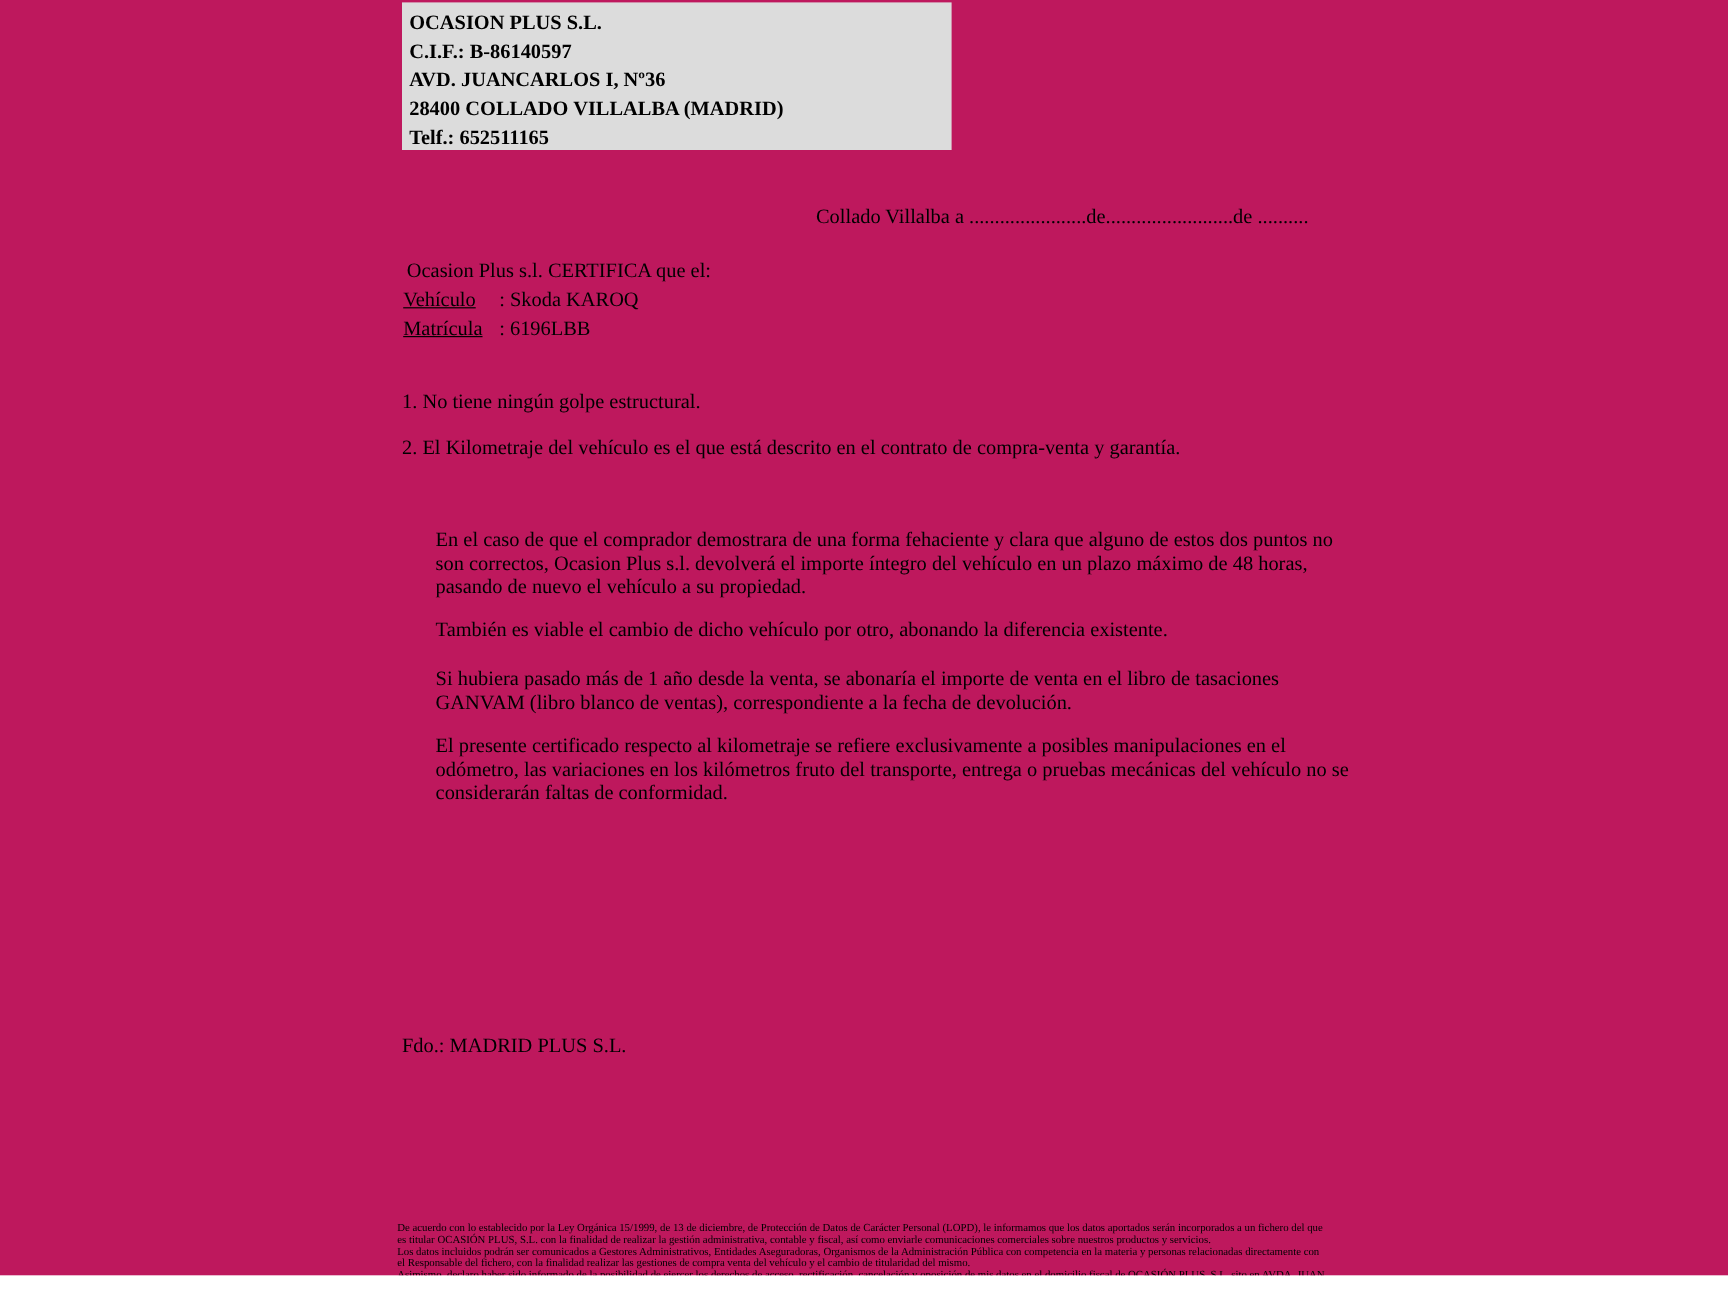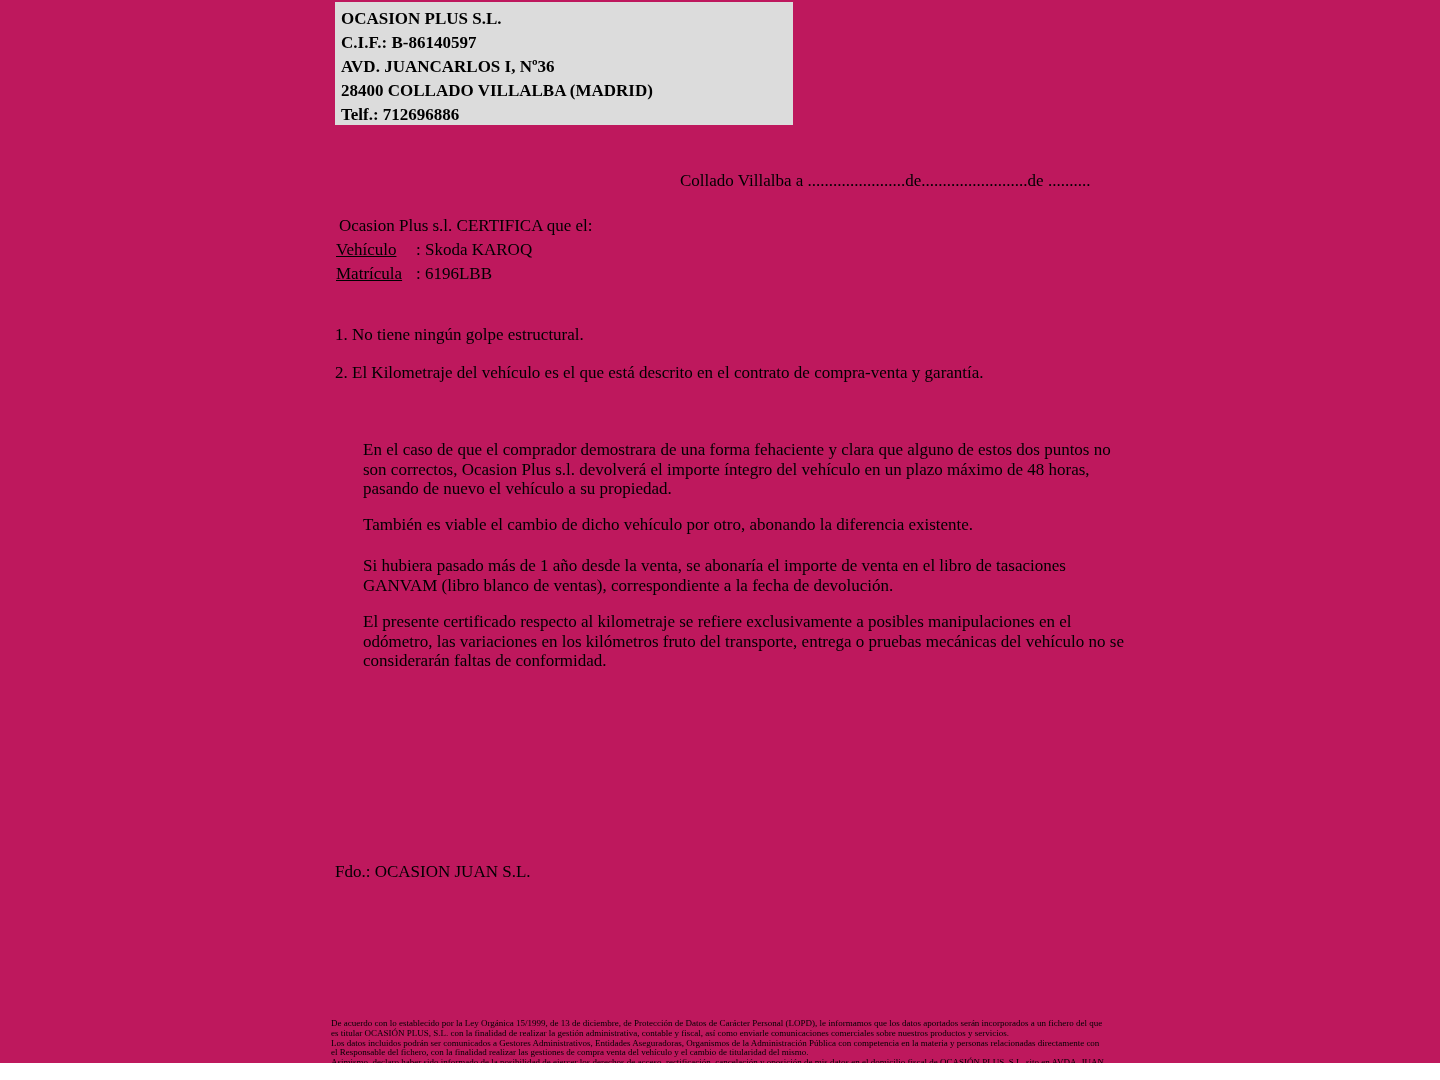--- a/index.html
+++ b/index.html
@@ -114,40 +114,40 @@
 </head>
 <body>
 
 <div class="page">
 
   <div class="header-box">
     <div class="hline">OCASION PLUS S.L.</div>
     <div class="hline">C.I.F.: B-86140597</div>
     <div class="hline">AVD. JUANCARLOS I, Nº36</div>
     <div class="hline">28400 COLLADO VILLALBA (MADRID)</div>
-    <div class="hline">Telf.: 712696886</div>
+    <div class="hline">Telf.: 652511165</div>
   </div>
 
   <div class="date-line">Collado Villalba a .......................de.........................de ..........</div>
 
   <div class="certifica-intro">Ocasion Plus s.l. CERTIFICA que el:</div>
 
   <div class="row-vehicle"><span class="field-label">Vehículo</span><span>: Skoda KAROQ</span></div>
 
   <div class="row-plate"><span class="field-label">Matrícula</span><span>: 6196LBB</span></div>
 
   <div class="point-1">1. No tiene ningún golpe estructural.</div>
   <div class="point-2">2. El Kilometraje del vehículo es el que está descrito en el contrato de compra-venta y garantía.</div>
 
   <div class="para para-1">En el caso de que el comprador demostrara de una forma fehaciente y clara que alguno de estos dos puntos no son correctos, Ocasion Plus s.l. devolverá el importe íntegro del vehículo en un plazo máximo de 48 horas, pasando de nuevo el vehículo a su propiedad.</div>
   <div class="para para-2">También es viable el cambio de dicho vehículo por otro, abonando la diferencia existente.</div>
   <div class="para para-3">Si hubiera pasado más de 1 año desde la venta, se abonaría el importe de venta en el libro de tasaciones GANVAM (libro blanco de ventas), correspondiente a la fecha de devolución.</div>
   <div class="para para-4">El presente certificado respecto al kilometraje se refiere exclusivamente a posibles manipulaciones en el odómetro, las variaciones en los kilómetros fruto del transporte, entrega o pruebas mecánicas del vehículo no se considerarán faltas de conformidad.</div>
 
-  <div class="signature">Fdo.: OCASION JUAN S.L.</div>
+  <div class="signature">Fdo.: MADRID PLUS S.L.</div>
 
   <div class="legal">
     <p class="legal-para">De acuerdo con lo establecido por la Ley Orgánica 15/1999, de 13 de diciembre, de Protección de Datos de Carácter Personal (LOPD), le informamos que los datos aportados serán incorporados a un fichero del que es titular OCASIÓN PLUS, S.L. con la finalidad de realizar la gestión administrativa, contable y fiscal, así como enviarle comunicaciones comerciales sobre nuestros productos y servicios.</p>
     <p class="legal-para">Los datos incluidos podrán ser comunicados a Gestores Administrativos, Entidades Aseguradoras, Organismos de la Administración Pública con competencia en la materia y personas relacionadas directamente con el Responsable del fichero, con la finalidad realizar las gestiones de compra venta del vehículo y el cambio de titularidad del mismo.</p>
     <p class="legal-para">Asimismo, declaro haber sido informado de la posibilidad de ejercer los derechos de acceso, rectificación, cancelación y oposición de mis datos en el domicilio fiscal de OCASIÓN PLUS, S.L. sito en AVDA. JUAN CARLOS I, 36 - 28400 COLLADO VILLALBA - MADRID. Inscrita en el Registro Mercantil de Madrid Tomo:150, Inscripción:1, Hoja:M 511731</p>
   </div>
 
 </div>
 
 </body></html>

